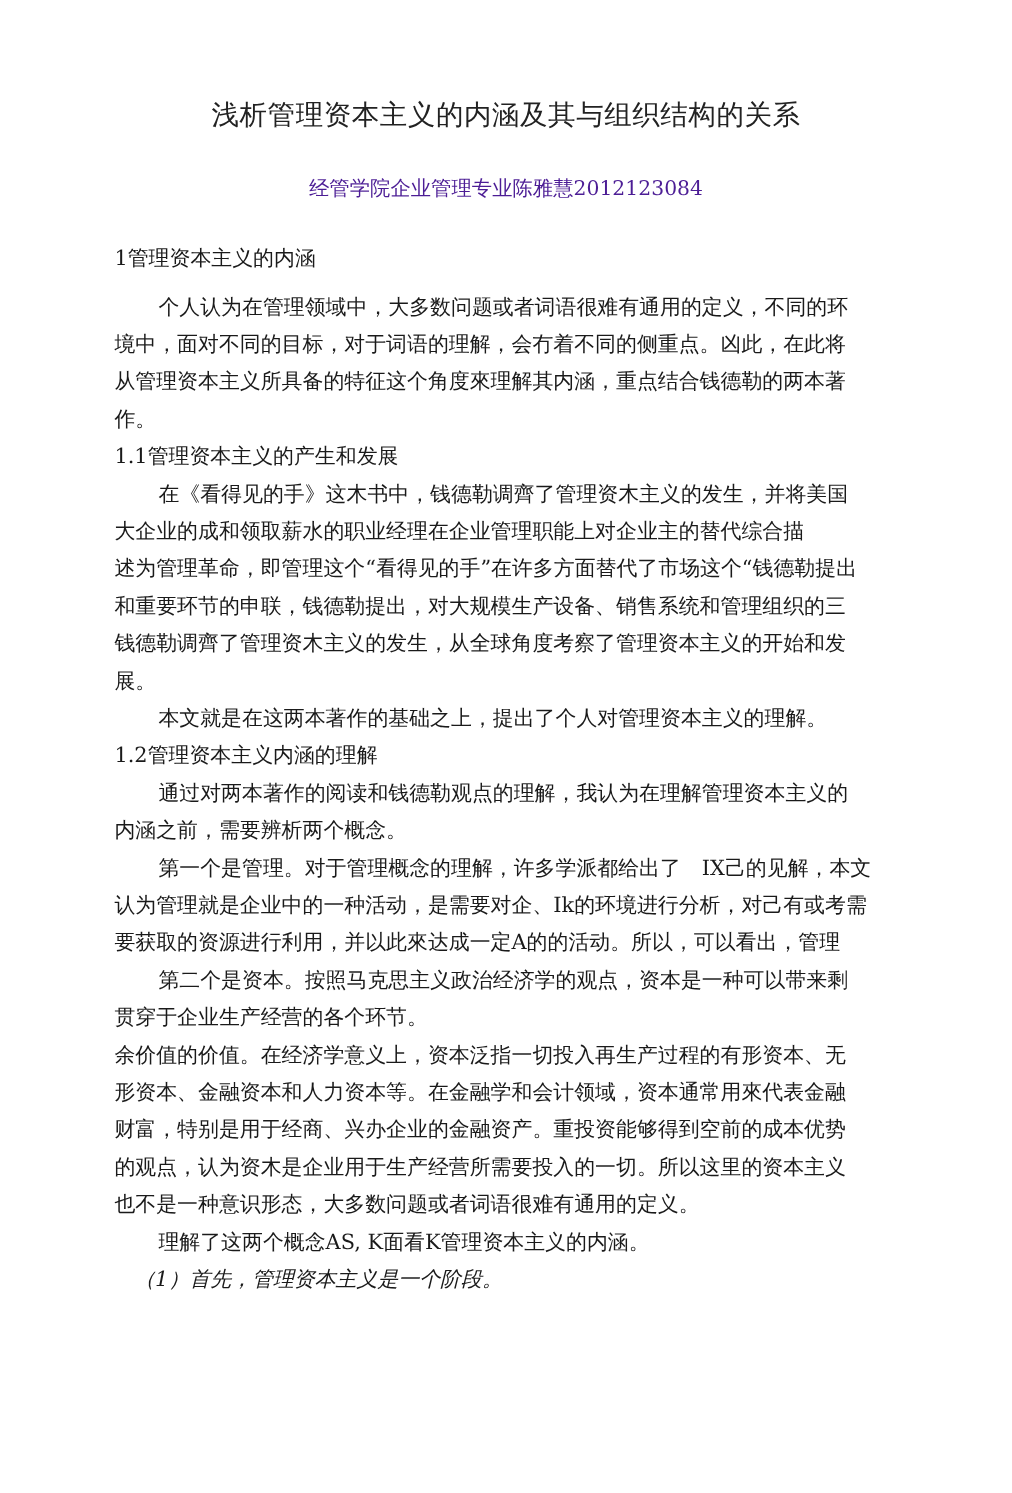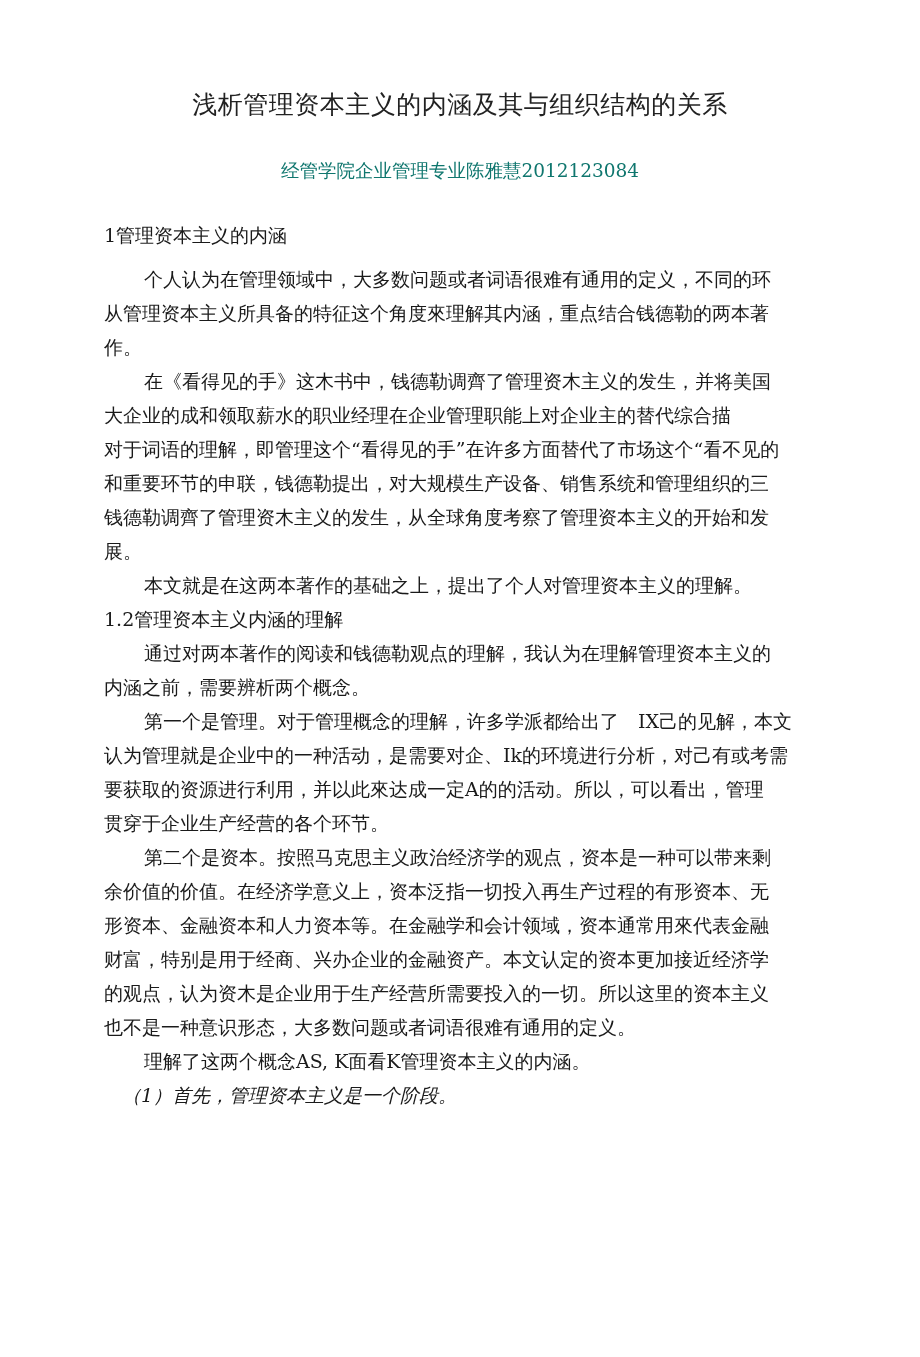--- a/index.html
+++ b/index.html
@@ -2,55 +2,57 @@
 <html><head>
 <meta charset="utf-8">
 <style>
   html, body { margin: 0; padding: 0; background: #ffffff; }
   body { width: 920px; height: 1357px; position: relative; overflow: hidden;
          font-family: "DejaVu Serif", "Liberation Serif", serif; color: #1a1a1a; }
   .page { position: absolute; left: 0; top: 0; width: 920px; height: 1090px; }
   .title { position: absolute; top: 88px; left: 0; width: 920px; text-align: center;
            font-size: 25px; letter-spacing: 0.5px; color: #222; }
   .author { position: absolute; top: 158px; left: 0; width: 920px; text-align: center;
-            font-size: 18.5px; color: #0f766e; }
+            font-size: 18.5px; color: #4c1d95; }
   .body { position: absolute; left: 104px; top: 218px; width: 716px; font-size: 19px; line-height: 34px; }
   .line { white-space: nowrap; height: 34px; overflow: visible; }
   .h1 { margin-bottom: 10px; }
   .indent { padding-left: 40px; }
   .indent-sm { padding-left: 18px; font-style: italic; }
 </style>
 </head>
 <body>
 
 <div class="page">
   <div class="title">浅析管理资本主义的内涵及其与组织结构的关系</div>
   <div class="author">经管学院企业管理专业陈雅慧2012123084</div>
 
   <div class="body">
     <div class="line h1">1管理资本主义的内涵</div>
     <div class="line indent">个人认为在管理领域中，大多数问题或者词语很难有通用的定义，不同的环</div>
+    <div class="line">境中，面对不同的目标，对于词语的理解，会冇着不同的侧重点。凶此，在此将</div>
     <div class="line">从管理资本主义所具备的特征这个角度來理解其内涵，重点结合钱德勒的两本著</div>
     <div class="line">作。</div>
+    <div class="line">1.1管理资本主义的产生和发展</div>
     <div class="line indent">在《看得见的手》这木书中，钱德勒调齊了管理资木主义的发生，并将美国</div>
     <div class="line">大企业的成和领取薪水的职业经理在企业管理职能上对企业主的替代综合描</div>
-    <div class="line">对于词语的理解，即管理这个“看得见的手”在许多方面替代了市场这个“看不见的</div>
+    <div class="line">述为管理革命，即管理这个“看得见的手”在许多方面替代了市场这个“钱德勒提出</div>
     <div class="line">和重要环节的申联，钱德勒提出，对大规模生产设备、销售系统和管理组织的三</div>
     <div class="line">钱德勒调齊了管理资木主义的发生，从全球角度考察了管理资本主义的开始和发</div>
     <div class="line">展。</div>
     <div class="line indent">本文就是在这两本著作的基础之上，提出了个人对管理资本主义的理解。</div>
     <div class="line">1.2管理资本主义内涵的理解</div>
     <div class="line indent">通过对两本著作的阅读和钱德勒观点的理解，我认为在理解管理资本主义的</div>
     <div class="line">内涵之前，需要辨析两个概念。</div>
     <div class="line indent">第一个是管理。对于管理概念的理解，许多学派都给出了　IX己的见解，本文</div>
     <div class="line">认为管理就是企业中的一种活动，是需要对企、Ik的环境进行分析，对己有或考需</div>
     <div class="line">要获取的资源进行利用，并以此來达成一定A的的活动。所以，可以看出，管理</div>
+    <div class="line indent">第二个是资本。按照马克思主义政治经济学的观点，资本是一种可以带来剩</div>
     <div class="line">贯穿于企业生产经营的各个环节。</div>
-    <div class="line indent">第二个是资本。按照马克思主义政治经济学的观点，资本是一种可以带来剩</div>
     <div class="line">余价值的价值。在经济学意义上，资本泛指一切投入再生产过程的有形资本、无</div>
     <div class="line">形资本、金融资本和人力资本等。在金融学和会计领域，资本通常用來代表金融</div>
-    <div class="line">财富，特别是用于经商、兴办企业的金融资产。本文认定的资本更加接近经济学</div>
+    <div class="line">财富，特别是用于经商、兴办企业的金融资产。重投资能够得到空前的成本优势</div>
     <div class="line">的观点，认为资木是企业用于生产经营所需要投入的一切。所以这里的资本主义</div>
     <div class="line">也不是一种意识形态，大多数问题或者词语很难有通用的定义。</div>
     <div class="line indent">理解了这两个概念AS, K面看K管理资本主义的内涵。</div>
     <div class="line indent-sm">（1）首先，管理资本主义是一个阶段。</div>
   </div>
 </div>
 
 </body></html>

